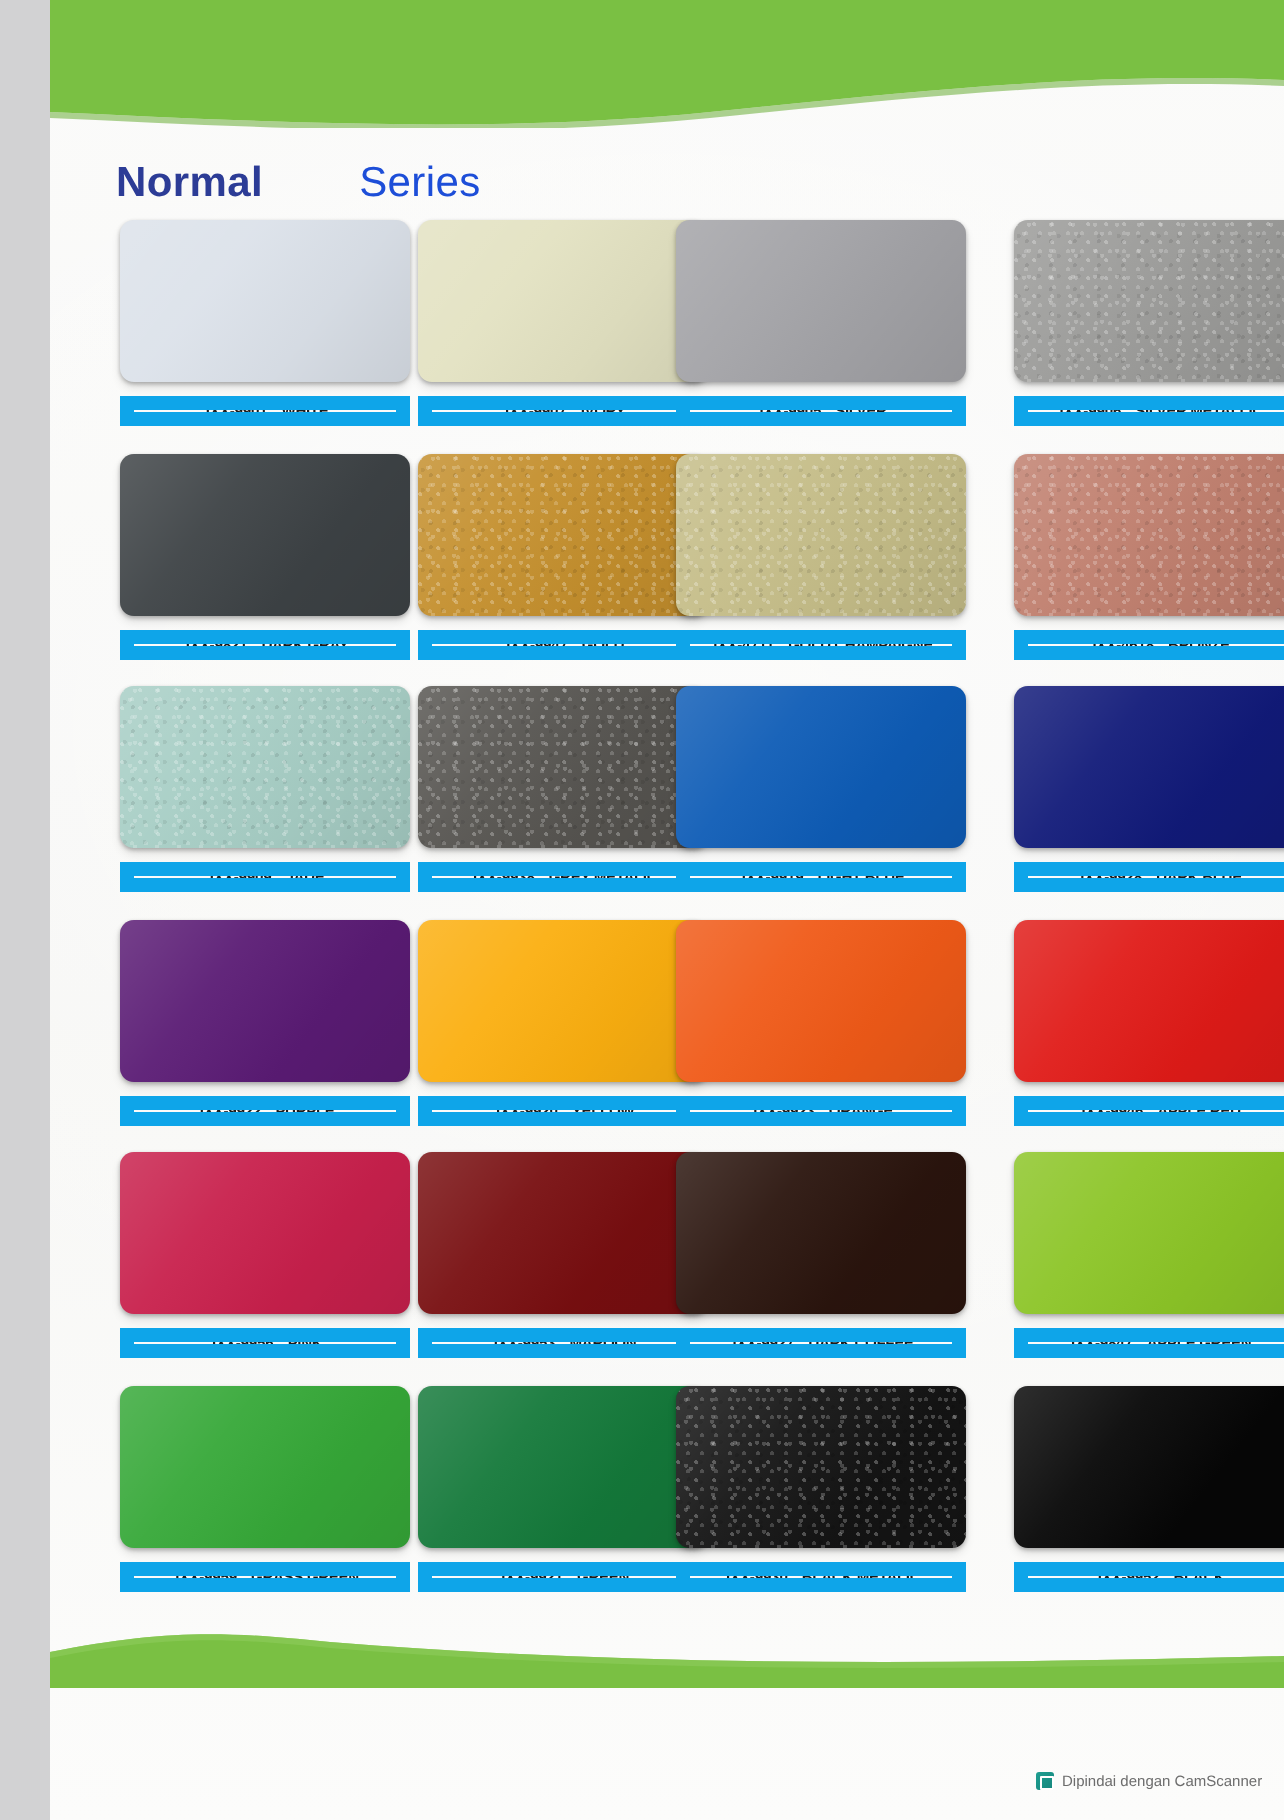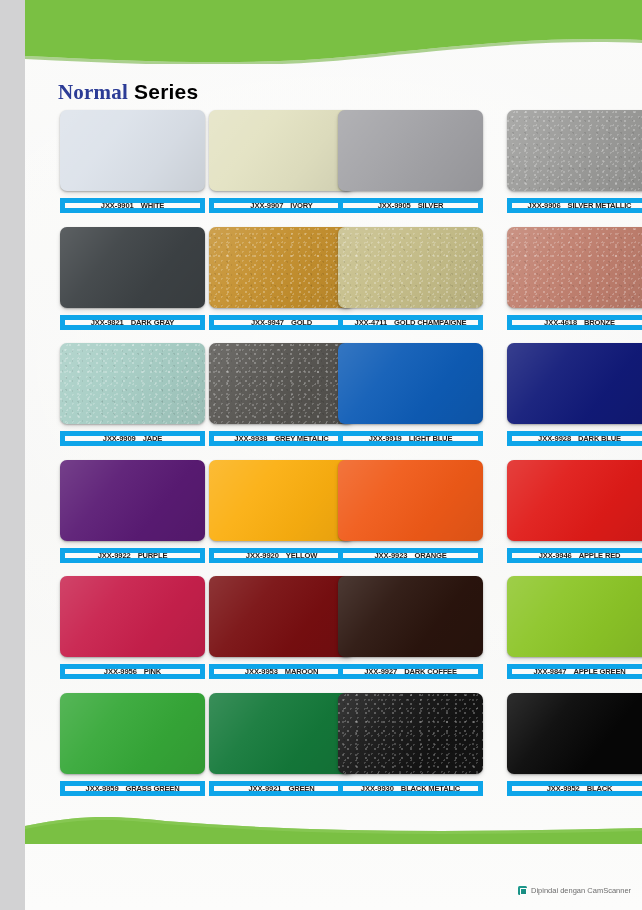--- a/index.html
+++ b/index.html
@@ -69,25 +69,25 @@
     left: 33px;
     top: 80px;
     font-size: 21px;
     letter-spacing: 0.2px;
     color: #3b4a9c;
     white-space: nowrap;
   }
   .series-title .strong {
     font-weight: bold;
     color: #2c3c96;
-    font-family: Liberation Serif, serif;
   }
   .series-title .light {
-    font-weight: bold;
-    color: #000000;
+    font-weight: normal;
+    color: #1d4ed8;
+    margin-left: 42px;
   }
 
   
   .grid {
     position: absolute;
     left: 0;
     top: 110px;
     width: 617px;
   }
   .grid-row {
@@ -139,21 +139,21 @@
       rgba(255,255,255,0.05) 34%,
       rgba(0,0,0,0.03) 66%,
       rgba(0,0,0,0.09) 100%);
   }
 
   .chip-label {
     margin-top: 7px;
     width: 145px;
     height: 15px;
     box-sizing: border-box;
-    border: 5px solid #0ea5e9;
+    border: 7px solid #0ea5e9;
     background: #fbfbfa;
     display: flex;
     align-items: center;
     justify-content: center;
     gap: 7px;
     font-size: 7.6px;
     font-weight: bold;
     color: #1b1b1b;
     letter-spacing: 0.1px;
     white-space: nowrap;

